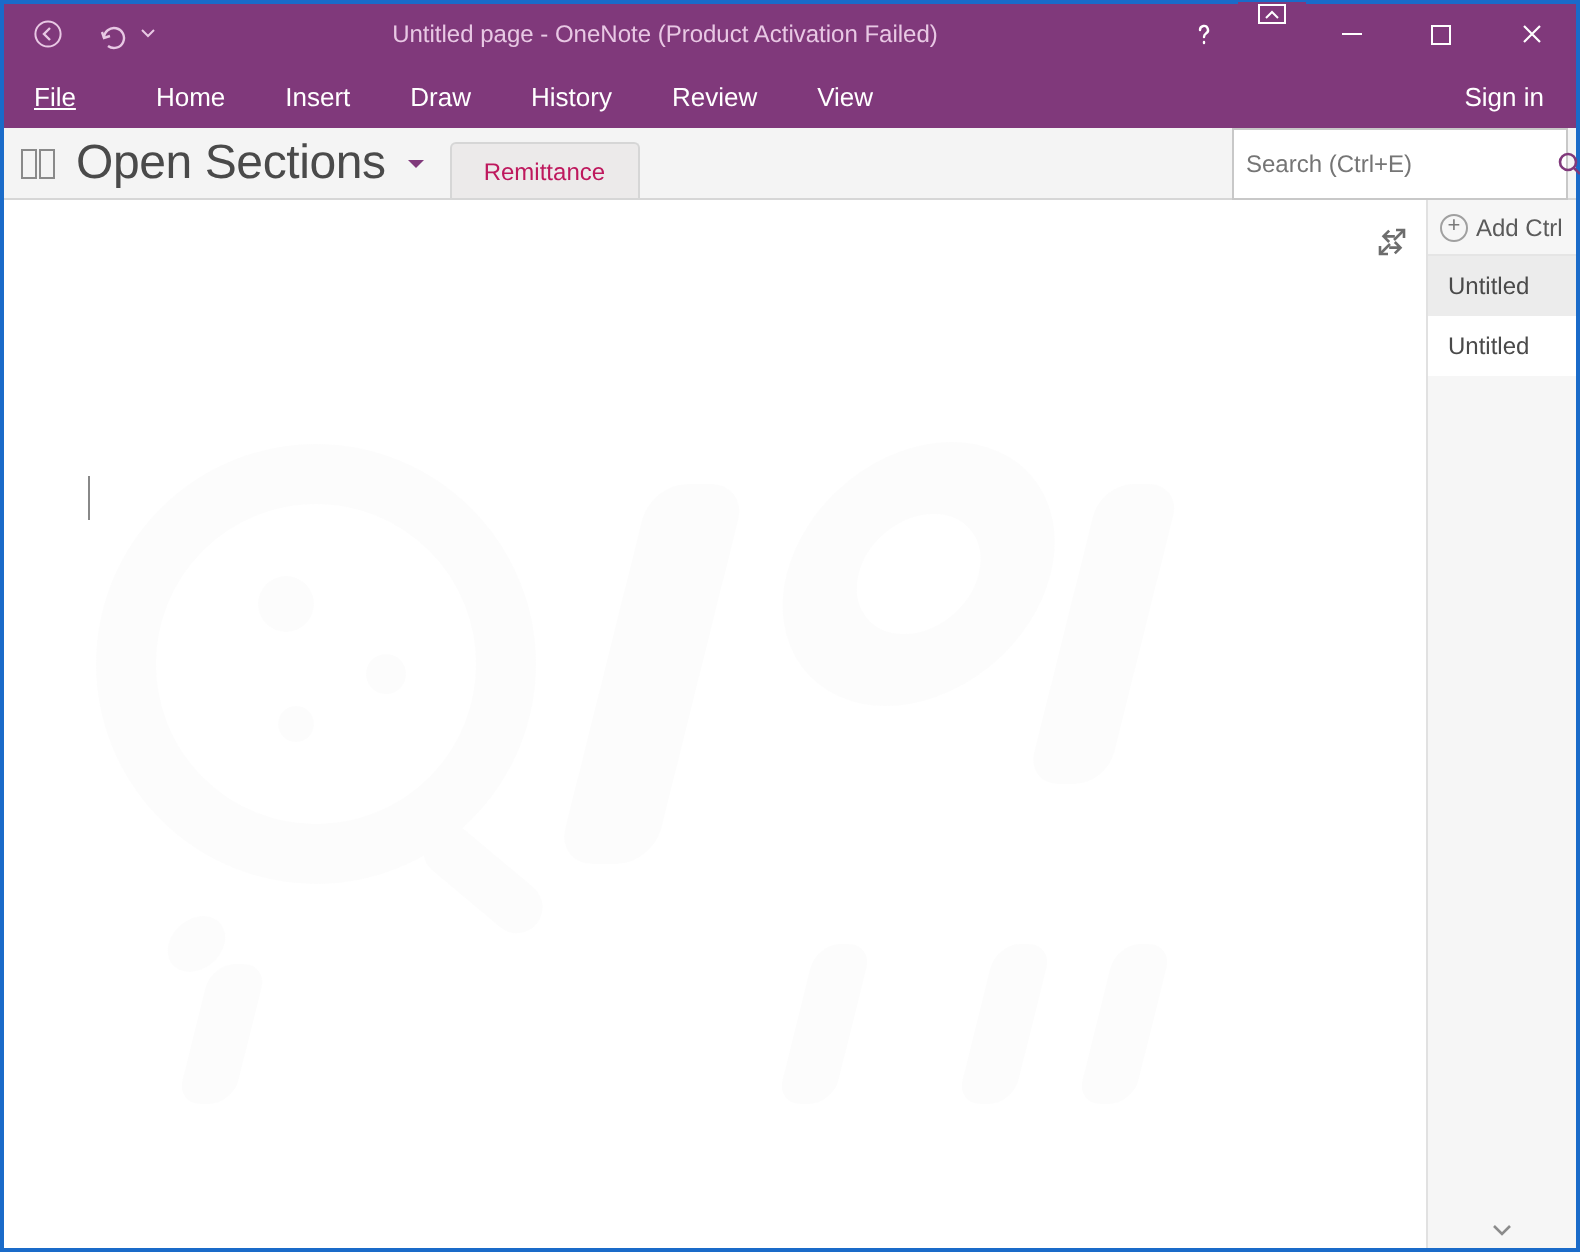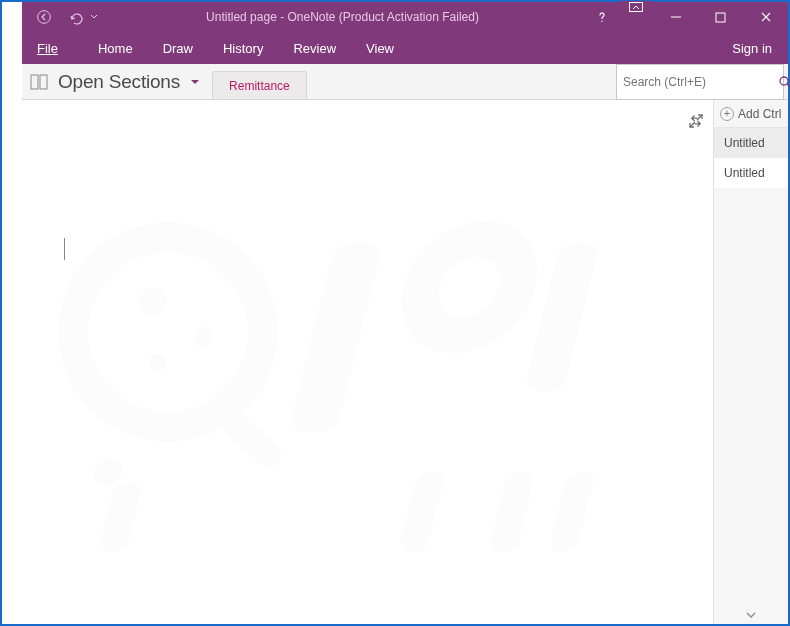--- a/index.html
+++ b/index.html
@@ -1,18 +1,18 @@
 <!DOCTYPE html>
 <html><head>
 <meta charset="utf-8">
 <style>
 * { margin: 0; padding: 0; box-sizing: border-box; font-family: "Segoe UI", Tahoma, sans-serif; }
 html, body { width: 790px; height: 626px; overflow: hidden; background: #fff; }
 
-.window { width: 790px; height: 626px; border: 2px solid #1a6bc9; display: flex; flex-direction: column; background: #fff; position: relative; padding-left: 20px; }
+.window { width: 790px; height: 626px; border: 2px solid #1a6bc9; display: flex; flex-direction: column; background: #fff; position: relative; }
 
 
 .titlebar { height: 30px; background: #80397b; display: flex; align-items: center; color: #e8c8e4; font-size: 12px; }
 .titlebar-left { display: flex; align-items: center; gap: 4px; padding-left: 8px; }
 .nav-btn { width: 28px; height: 28px; display: flex; align-items: center; justify-content: center; color: #e8c8e4; }
 .titlebar-title { flex: 1; text-align: center; color: #e8c8e4; font-size: 12px; }
 .titlebar-right { display: flex; align-items: center; }
 .wc-btn { width: 45px; height: 30px; display: flex; align-items: center; justify-content: center; color: #fff; }
 .wc-btn.help { width: 34px; }
 .wc-btn.ribbon { width: 34px; }
@@ -20,21 +20,21 @@
 
 .ribbon { height: 32px; background: #80397b; display: flex; align-items: stretch; color: #fff; font-size: 13px; }
 .ribbon-tab { padding: 0 15px; display: flex; align-items: center; cursor: pointer; }
 .ribbon-tab.file { background: #80397b; margin-right: 10px; text-decoration: underline; }
 .ribbon-spacer { flex: 1; }
 .signin { padding: 0 16px; display: flex; align-items: center; color: #fff; font-size: 13px; }
 
 
 .sectionbar { height: 36px; background: #f4f4f4; border-bottom: 1px solid #d6d6d6; display: flex; align-items: center; padding: 0 4px 0 8px; gap: 10px; }
 .nb-icon { width: 18px; height: 16px; display: inline-block; }
-.nb-label { font-size: 19px; color: #4a4a4a; font-weight: 300; letter-spacing: -0.2px; }
+.nb-label { font-size: 24px; color: #4a4a4a; font-weight: 300; letter-spacing: -0.2px; }
 .nb-caret { width: 12px; height: 12px; display: inline-flex; align-items: center; color: #80397b; }
 .section-tab { height: 28px; background: #eceaea; border: 1px solid #d6d6d6; border-bottom: none; border-radius: 3px 3px 0 0; padding: 0 16px; display: flex; align-items: center; font-size: 12px; color: #be185d; margin-top: 7px; }
 .search-wrap { margin-left: auto; width: 168px; height: 36px; border: 1px solid #c8c8c8; background: #fff; display: flex; align-items: center; padding: 0 6px; }
 .search-text { flex: 1; font-size: 12px; color: #a0a0a0; border: none; outline: none; background: transparent; }
 .search-icon { color: #80397b; display: flex; }
 
 
 .body { flex: 1; display: flex; min-height: 0; }
 .canvas-wrap { flex: 1; position: relative; overflow: hidden; }
 .watermark { position: absolute; inset: 0; display: flex; align-items: center; justify-content: center; pointer-events: none; }
@@ -107,20 +107,21 @@
         <svg width="12" height="12" viewBox="0 0 12 12">
             <path d="M2 2l8 8M10 2l-8 8" stroke="currentColor" stroke-width="1.1"></path>
           </svg>
       </div>
     </div>
   </div>
 
   <div class="ribbon">
     <div class="ribbon-tab file">File</div>
     <div class="ribbon-tab">Home</div>
+    <div class="ribbon-tab">Insert</div>
     <div class="ribbon-tab">Draw</div>
     <div class="ribbon-tab">History</div>
     <div class="ribbon-tab">Review</div>
     <div class="ribbon-tab">View</div>
     <div class="ribbon-spacer"></div>
     <div class="signin">Sign in</div>
   </div>
 
   <div class="sectionbar">
     <span class="nb-icon">

